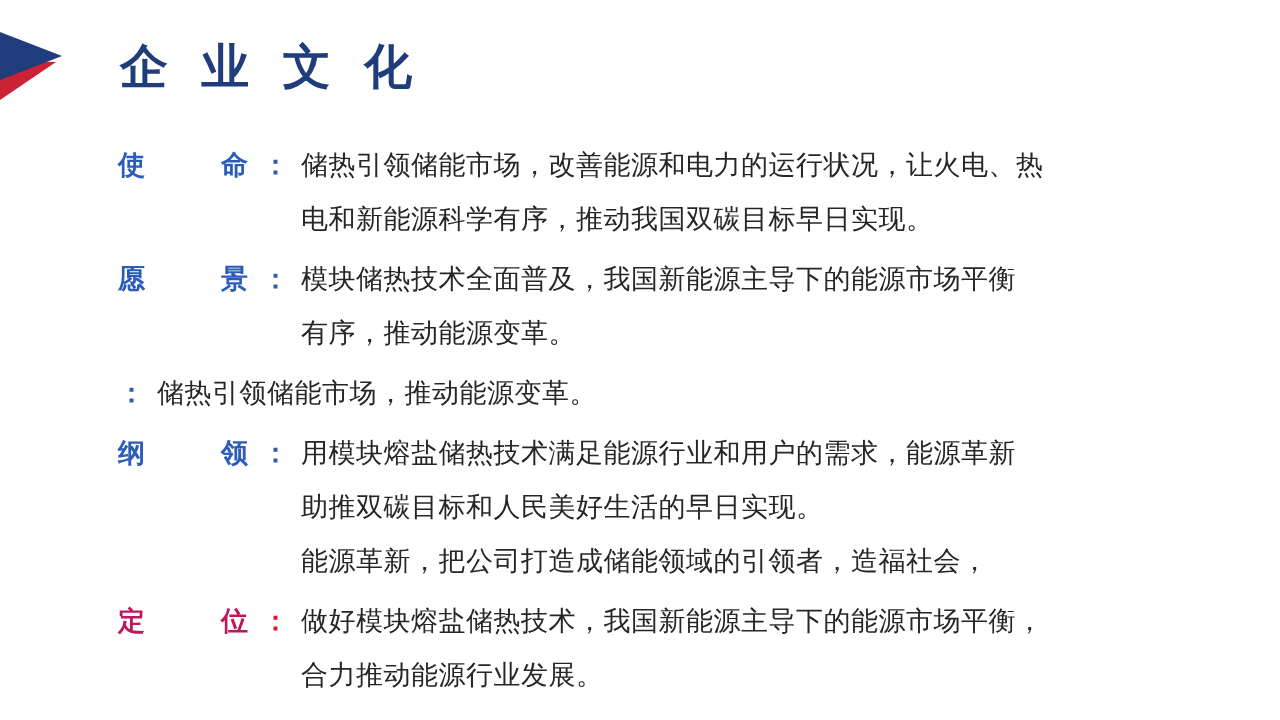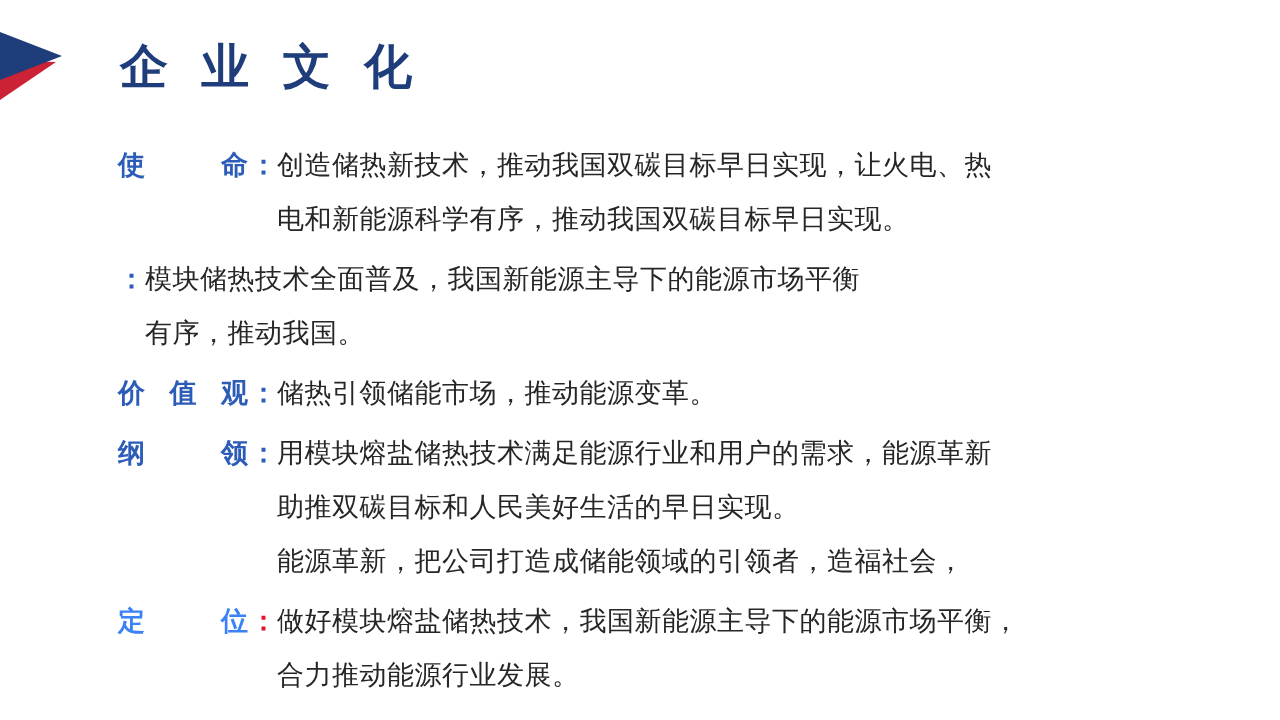--- a/index.html
+++ b/index.html
@@ -50,36 +50,37 @@
     position: absolute;
     left: 118px;
     top: 138px;
     width: 1070px;
   }
 
   .entry {
     display: flex;
     align-items: flex-start;
     margin-bottom: 6px;
+    gap: 12px;
   }
   .entry-label {
     flex: 0 0 132px;
     width: 132px;
     text-align: justify;
     text-align-last: justify;
     font-size: 27px;
     font-weight: bold;
     color: #2b5cb8;
     line-height: 54px;
     white-space: nowrap;
     padding-right: 2px;
     box-sizing: border-box;
   }
   .entry-label.accent {
-    color: #3b82f6;
+    color: #be185d;
   }
   .entry-colon {
     flex: 0 0 16px;
     font-size: 27px;
     font-weight: bold;
     color: #2b5cb8;
     line-height: 54px;
   }
   .entry-colon.accent {
     color: #e8112d;
@@ -109,35 +110,35 @@
   </div>
 
   <div class="title">企 业 文 化</div>
 
   <div class="content">
 
     <div class="entry">
       <div class="entry-label">使命</div>
       <div class="entry-colon">：</div>
       <div class="entry-text">
-        <span class="line">创造储热新技术，推动我国双碳目标早日实现，让火电、热</span>
+        <span class="line">储热引领储能市场，改善能源和电力的运行状况，让火电、热</span>
         <span class="line">电和新能源科学有序，推动我国双碳目标早日实现。</span>
       </div>
     </div>
 
     <div class="entry">
+      <div class="entry-label">愿景</div>
       <div class="entry-colon">：</div>
       <div class="entry-text">
         <span class="line">模块储热技术全面普及，我国新能源主导下的能源市场平衡</span>
-        <span class="line">有序，推动我国。</span>
+        <span class="line">有序，推动能源变革。</span>
       </div>
     </div>
 
     <div class="entry">
-      <div class="entry-label">价值观</div>
       <div class="entry-colon">：</div>
       <div class="entry-text">
         <span class="line">储热引领储能市场，推动能源变革。</span>
       </div>
     </div>
 
     <div class="entry">
       <div class="entry-label">纲领</div>
       <div class="entry-colon">：</div>
       <div class="entry-text">

